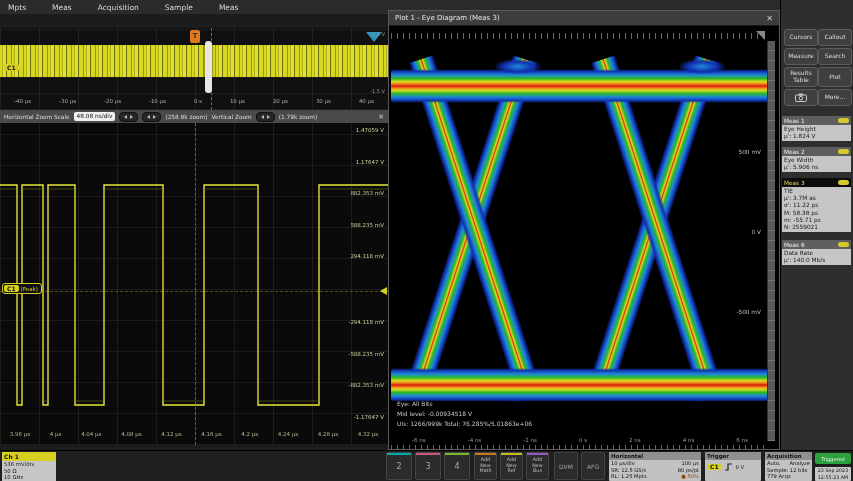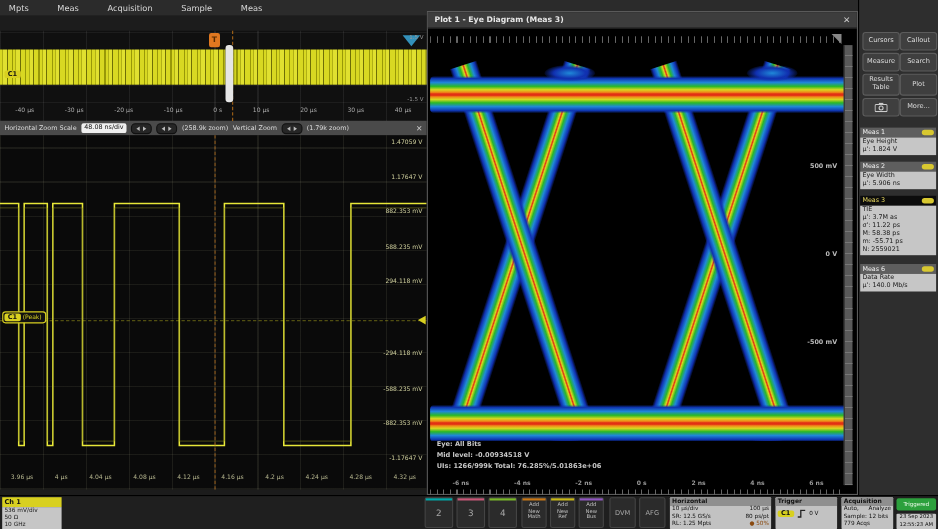--- a/index.html
+++ b/index.html
@@ -42,21 +42,21 @@
   #zm-centerline{left:195px;top:0;width:0;height:322px;border-left:1px dashed #b06818;opacity:.75;}
   #zm-zeroline{left:0;top:168px;width:388px;height:0;border-top:1px dashed rgba(216,208,32,.35);}
   .zm-ylab{font-size:5.5px;color:#cfcf9d;right:4px;}
   #zm-xlabels{left:0;top:308px;width:388px;height:9px;display:flex;justify-content:space-around;
               font-size:5.5px;color:#b8b890;}
   #zm-arrow{right:1px;top:164px;width:0;height:0;border-top:4px solid transparent;border-bottom:4px solid transparent;
             border-right:7px solid #d8d020;}
   #zm-badge{left:2px;top:160px;border:1px solid #d8d020;border-radius:3px;background:#111;
             display:flex;align-items:center;gap:2px;padding:1px 3px 1px 1px;font-size:5.5px;color:#d8d020;}
   
-  #eyewin{left:388px;top:10px;width:392px;height:440px;background:#000;border:1px solid #5a5a5a;box-sizing:border-box;font-weight:bold;}
+  #eyewin{left:388px;top:10px;width:392px;height:440px;background:#000;border:1px solid #5a5a5a;box-sizing:border-box;}
   #eye-title{left:0;top:0;width:390px;height:15px;background:#3d3d3d;border-bottom:1px solid #1a1a1a;
              display:flex;align-items:center;padding-left:6px;font-size:7px;color:#e8e8e8;box-sizing:border-box;}
   #eye-close{margin-left:auto;margin-right:6px;color:#ccc;font-size:8px;}
   #eye-topruler{left:2px;top:22px;width:378px;height:6px;
      background:repeating-linear-gradient(90deg,#666 0 1px,transparent 1px 6px);}
   #eye-area{left:2px;top:30px;width:378px;height:360px;overflow:hidden;}
   .rail{position:absolute;left:0;width:378px;height:34px;border-radius:4px;
         background:linear-gradient(to bottom,rgba(10,40,150,0) 0%,#0f35b0 7%,#1f88d8 18%,#28b828 28%,
                   #d8d820 37%,#f08818 44%,#e23014 48%,#e23014 52%,#f08818 56%,#d8d820 63%,
                   #28b828 72%,#1f88d8 82%,#0f35b0 93%,rgba(10,40,150,0) 100%);}

